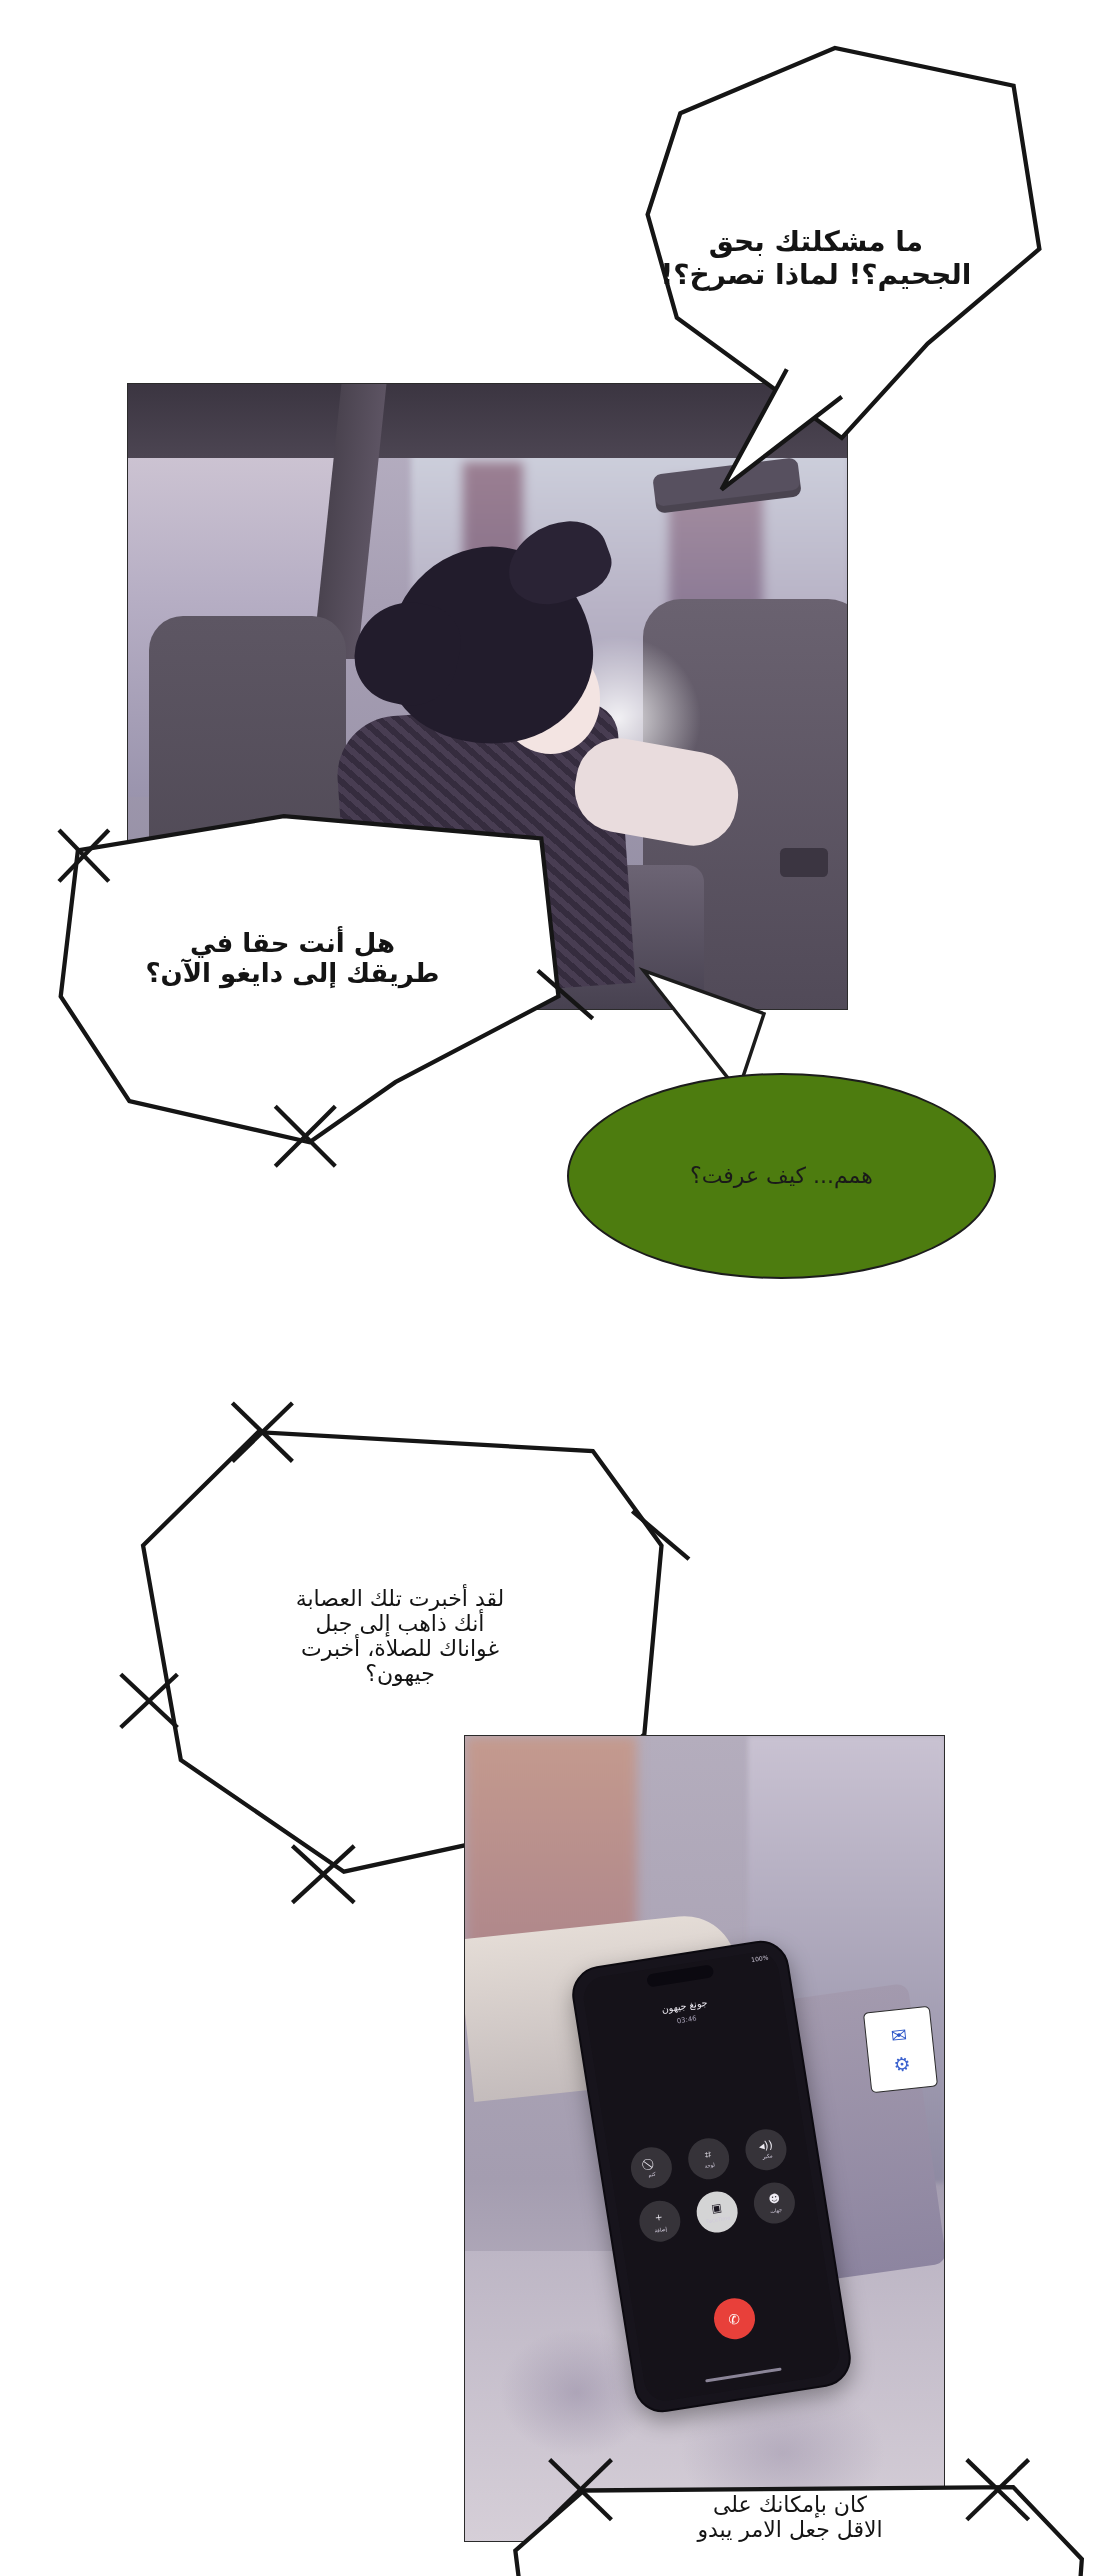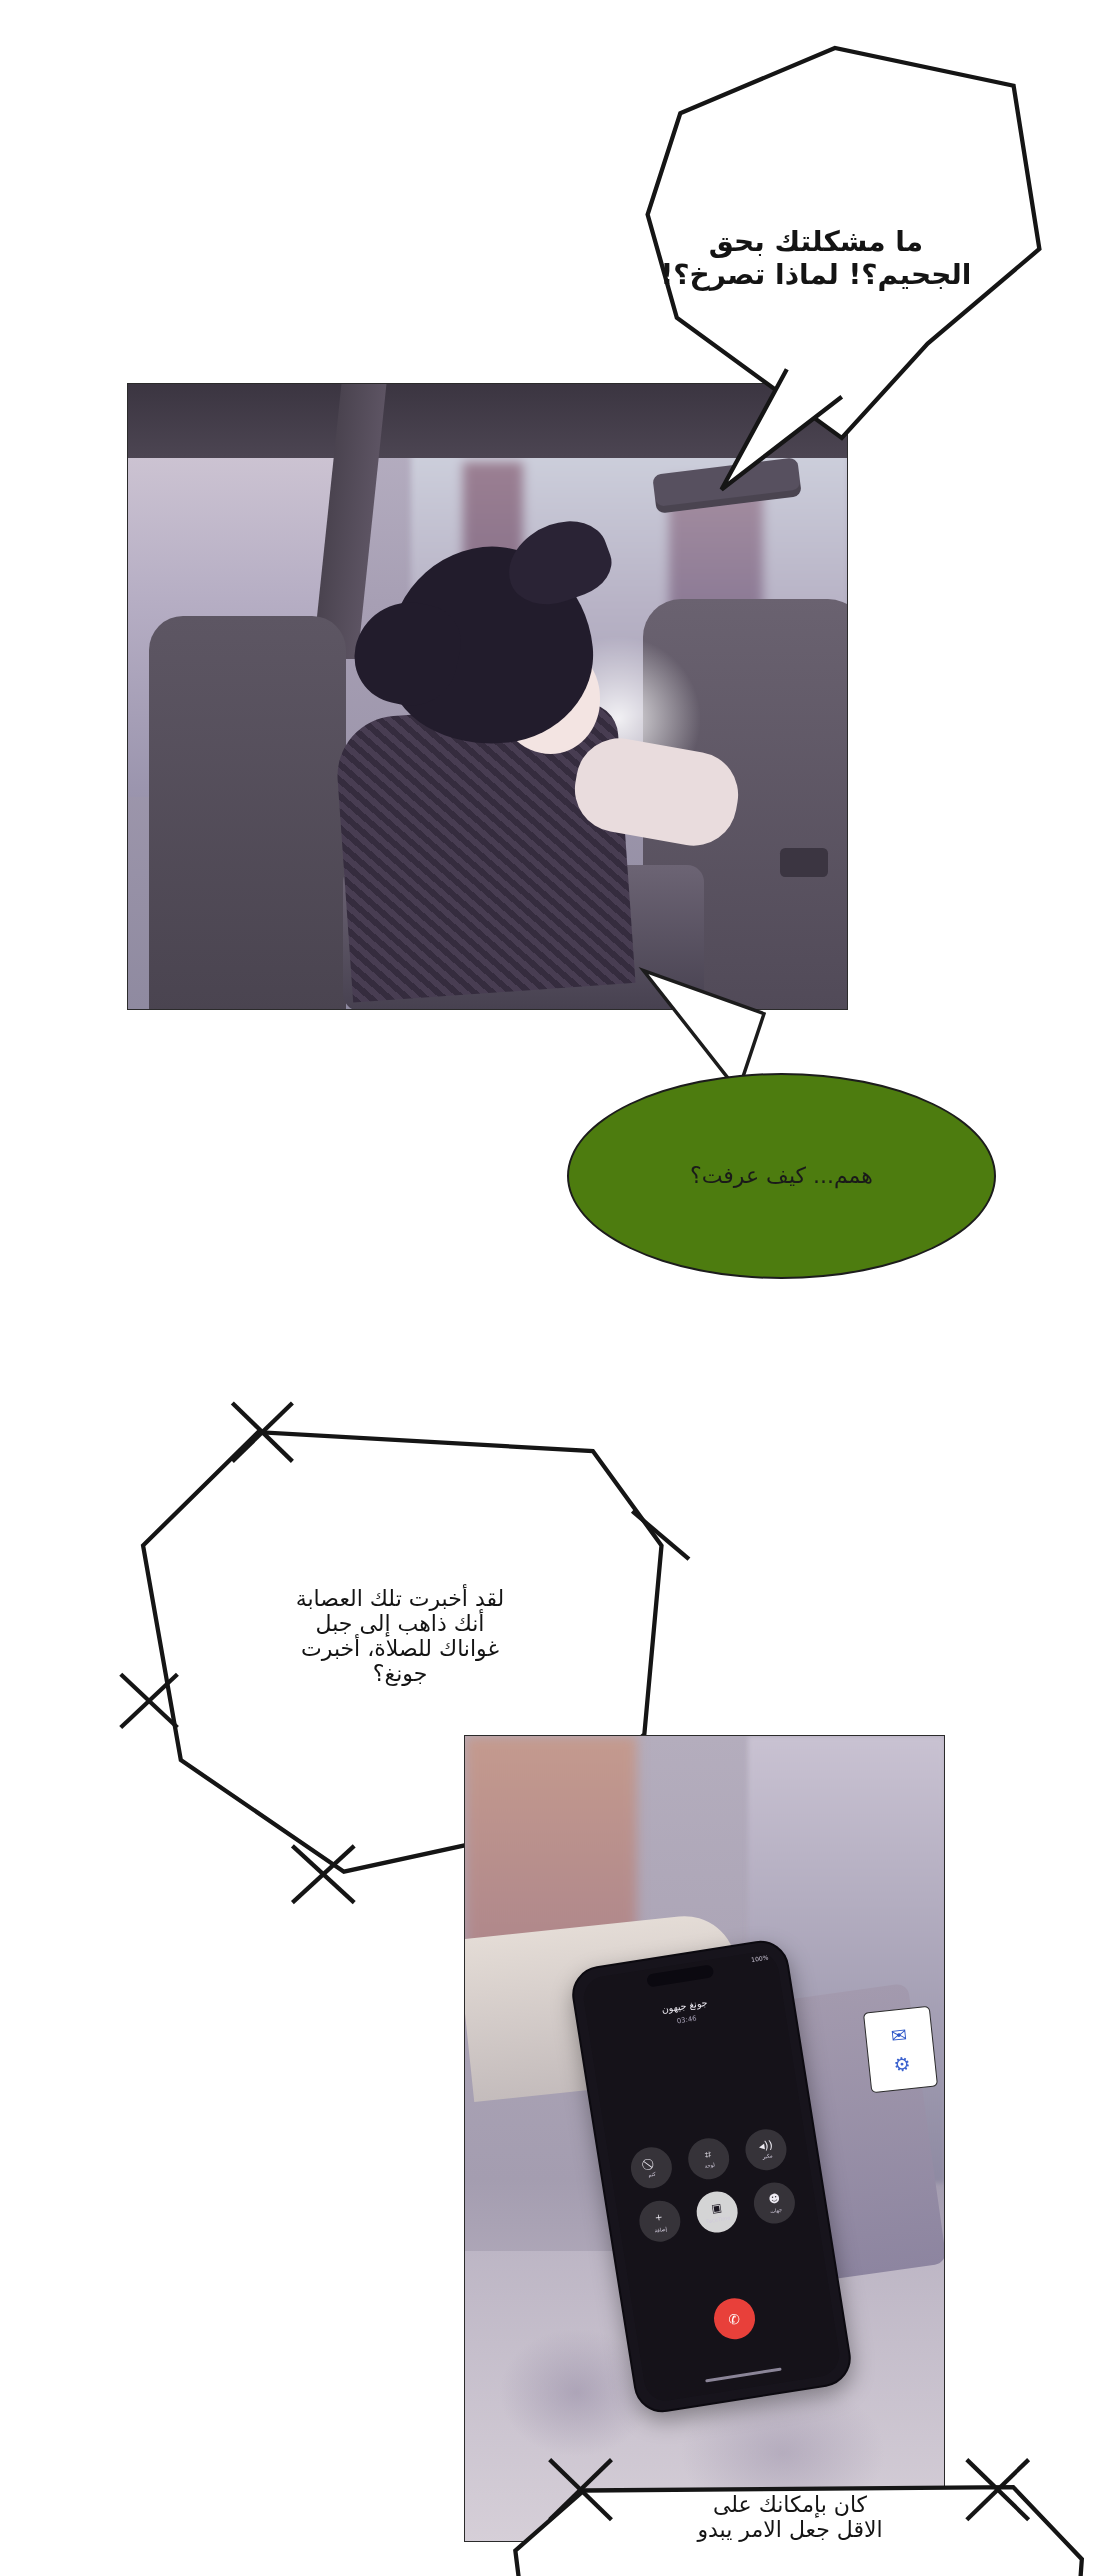--- a/index.html
+++ b/index.html
@@ -324,20 +324,36 @@
       <path d="M236,360 L160,500 L300,392" fill="#ffffff" stroke="#151515" stroke-width="5"></path>
     </svg>
     <div class="content t-shout" style="padding-top:17px;">
       <div>
         <div>ما مشكلتك بحق</div>
         <div>الجحيم؟! لماذا تصرخ؟!</div>
       </div>
     </div>
   </div>
 
+  <div class="hexwrap" style="left:26px; top:799px; width:550px; height:369px;">
+    <svg width="550" height="369" viewBox="0 0 640 430">
+      <polygon points="60,60 300,20 600,46 620,230 430,330 330,400 120,352 40,230" fill="#ffffff" stroke="#151515" stroke-width="5"></polygon>
+      <line x1="38" y1="36" x2="96" y2="96" stroke="#151515" stroke-width="5"></line>
+      <line x1="96" y1="36" x2="38" y2="96" stroke="#151515" stroke-width="5"></line>
+      <line x1="290" y1="358" x2="360" y2="428" stroke="#151515" stroke-width="5"></line>
+      <line x1="360" y1="358" x2="290" y2="428" stroke="#151515" stroke-width="5"></line>
+      <line x1="596" y1="200" x2="660" y2="256" stroke="#151515" stroke-width="5"></line>
+    </svg>
+    <div class="content t-shout2" style="padding:0 77px 52px 60px;">
+      <div>
+        <div>هل أنت حقا في</div>
+        <div>طريقك إلى دايغو الآن؟</div>
+      </div>
+    </div>
+  </div>
 
   <svg class="tail" style="left:635px; top:962px; width:172px; height:155px;" viewBox="0 0 200 180">
     <path d="M10,10 L120,150 L150,60 Z" fill="#ffffff" stroke="#1c1c1c" stroke-width="4"></path>
     <path d="M14,14 L120,146" stroke="#ffffff" stroke-width="0"></path>
   </svg>
   <div class="balloon oval t-norm" style="left:567px; top:1073px; width:429px; height:206px;">
     <div class="txt">همم... كيف عرفت؟</div>
   </div>
 
   <div class="hexwrap" style="left:112px; top:1391px; width:584px; height:515px;">
@@ -349,21 +365,21 @@
       <line x1="76" y1="330" x2="10" y2="392" stroke="#151515" stroke-width="5"></line>
       <line x1="210" y1="530" x2="282" y2="596" stroke="#151515" stroke-width="5"></line>
       <line x1="282" y1="530" x2="210" y2="596" stroke="#151515" stroke-width="5"></line>
       <line x1="606" y1="140" x2="672" y2="196" stroke="#151515" stroke-width="5"></line>
     </svg>
     <div class="content t-norm" style="padding:34px 77px 60px 69px;">
       <div>
         <div>لقد أخبرت تلك العصابة</div>
         <div>أنك ذاهب إلى جبل</div>
         <div>غواناك للصلاة، أخبرت</div>
-        <div>جونغ؟</div>
+        <div>جيهون؟</div>
       </div>
     </div>
   </div>
 
   <div class="panel" id="panel-phone">
     <div class="bg-warm"></div>
     <div class="bg-window"></div>
     <div class="seat-top"></div>
     <div class="floor"></div>
     <div class="holder"></div>

